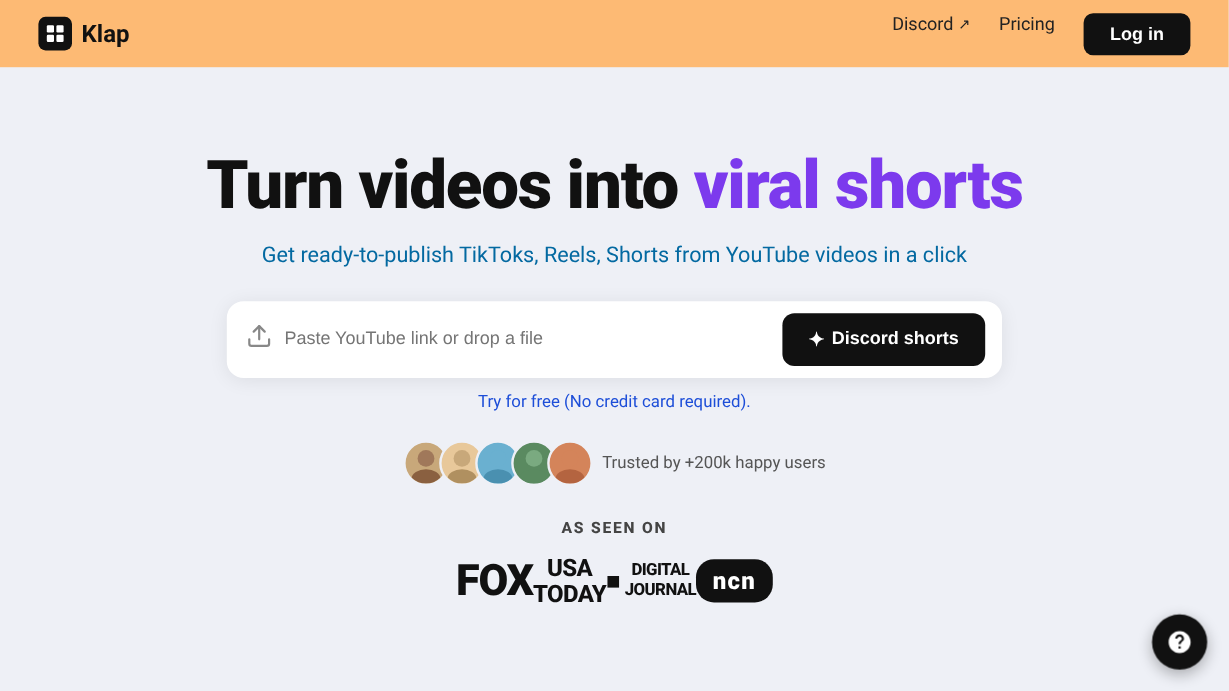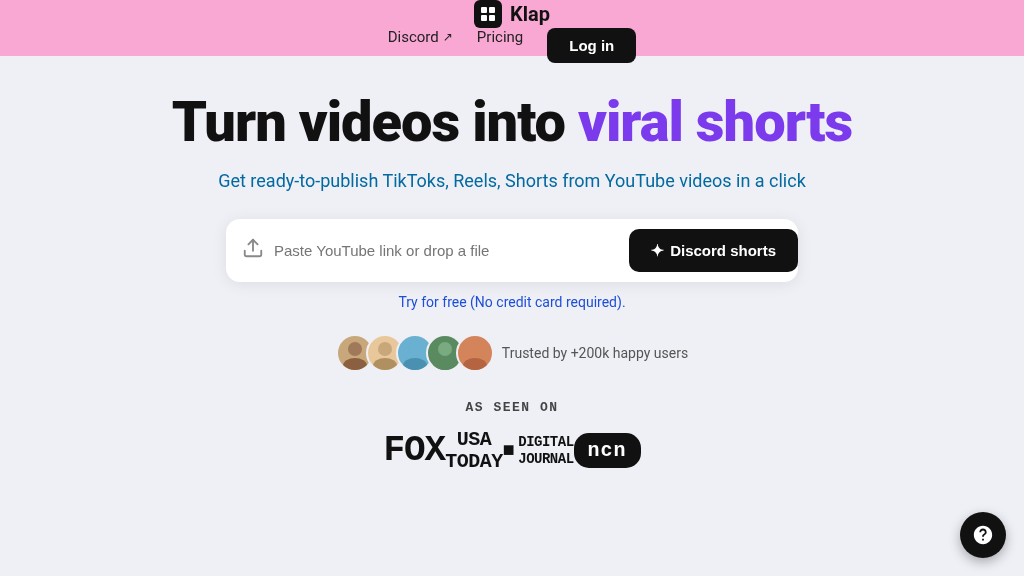--- a/index.html
+++ b/index.html
@@ -12,22 +12,21 @@
       position: relative;
     }
 
     
     .navbar {
       display: flex;
       align-items: center;
       justify-content: space-between;
       padding: 0 32px;
       height: 56px;
-      background: #f9a8d4;
-      flex-direction: column;
+      background: #fdba74;
     }
     .navbar-logo {
       display: flex;
       align-items: center;
       gap: 8px;
       font-weight: 700;
       font-size: 20px;
       color: #111;
     }
     .logo-icon {
@@ -77,39 +76,40 @@
       align-items: center;
       padding-top: 36px;
       text-align: center;
     }
     .hero-title {
       font-size: 56px;
       font-weight: 900;
       color: #111;
       line-height: 1.1;
       letter-spacing: -1px;
+      margin-top: 32px;
     }
     .hero-title .purple {
       color: #7c3aed;
     }
     .hero-subtitle {
       margin-top: 16px;
       font-size: 18px;
       color: #0369a1;
     }
 
     
     .input-bar {
       margin-top: 28px;
       display: flex;
       align-items: center;
       background: white;
       border-radius: 14px;
-      padding: 10px 0 10px 16px;
-      width: 572px;
+      padding: 10px 14px 10px 16px;
+      width: 646px;
       box-shadow: 0 2px 16px rgba(0,0,0,0.08);
     }
     .upload-icon {
       color: #888;
       font-size: 20px;
       margin-right: 10px;
       flex-shrink: 0;
     }
     .url-input {
       flex: 1;
@@ -179,21 +179,20 @@
       color: #555;
     }
 
     
     .as-seen-on {
       margin-top: 28px;
       display: flex;
       flex-direction: column;
       align-items: center;
       gap: 14px;
-      font-family: Liberation Mono, monospace;
     }
     .as-seen-label {
       font-size: 13px;
       font-weight: 800;
       letter-spacing: 1.5px;
       color: #444;
       text-transform: uppercase;
     }
     .logos-row {
       display: flex;

